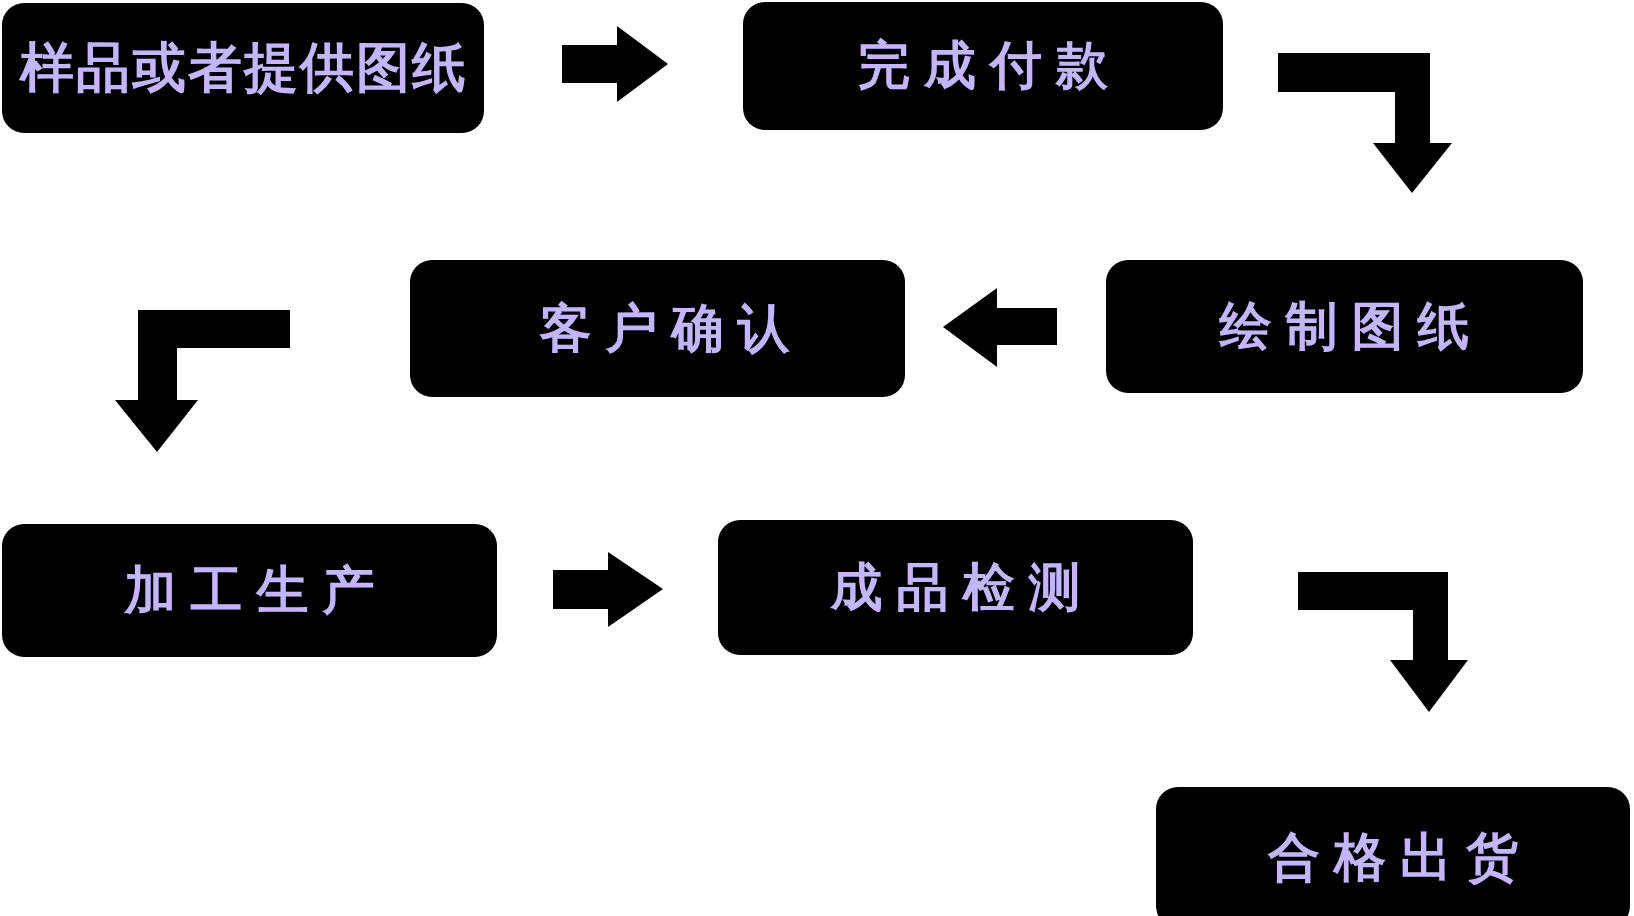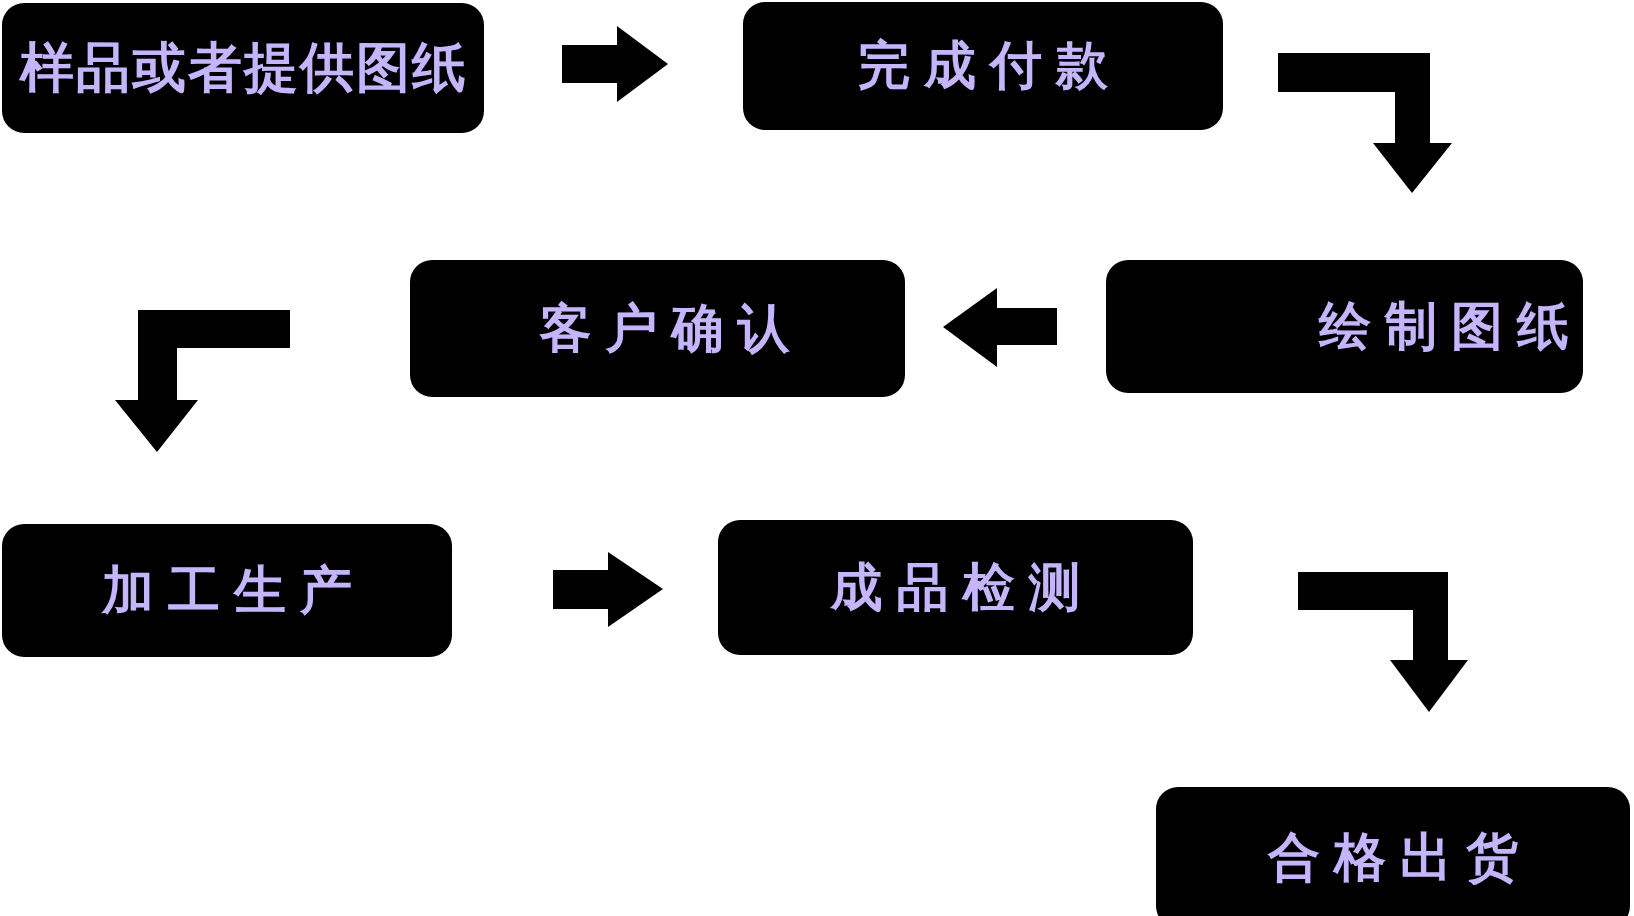--- a/index.html
+++ b/index.html
@@ -35,23 +35,23 @@
     padding-left: 14px;
   }
   
   .tight span {
     font-size: 54px;
     letter-spacing: 2px;
     padding-left: 2px;
   }
   .b1 { left: 2px;    top: 3px;   width: 482px; height: 130px; }
   .b2 { left: 743px;  top: 2px;   width: 480px; height: 128px; }
-  .b3 { left: 1106px; top: 260px; width: 477px; height: 133px; justify-content: flex-end; }
+  .b3 { left: 1106px; top: 260px; width: 477px; height: 133px; }
   .b4 { left: 410px;  top: 260px; width: 481px; height: 137px; padding-left: 14px; }
-  .b5 { left: 2px;    top: 524px; width: 450px; height: 133px; align-items: center; }
+  .b5 { left: 2px;    top: 524px; width: 495px; height: 133px; align-items: center; }
   .b6 { left: 718px;  top: 520px; width: 475px; height: 135px; }
   .b7 { left: 1156px; top: 787px; width: 474px; height: 141px; }
 
   .arrow { position: absolute; }
   .arrow rect, .arrow polygon { fill: #000000; }
   .a1 { left: 562px;  top: 26px;  }
   .a2 { left: 1278px; top: 53px;  }
   .a3 { left: 943px;  top: 288px; }
   .a4 { left: 115px;  top: 310px; }
   .a5 { left: 553px;  top: 552px; }

